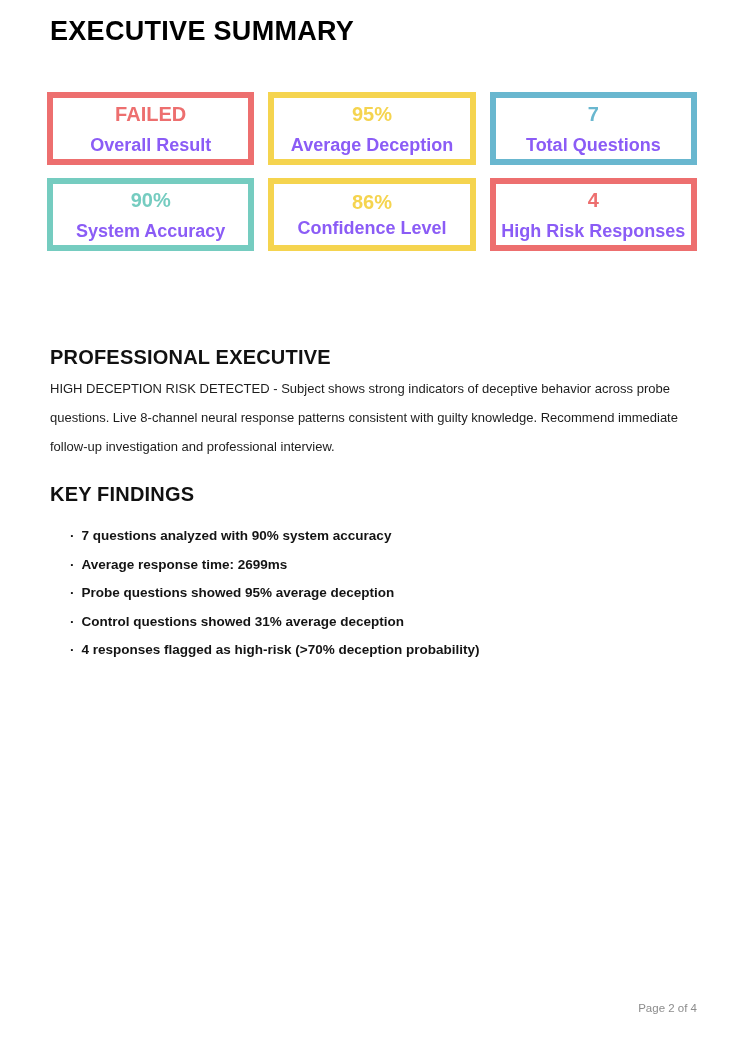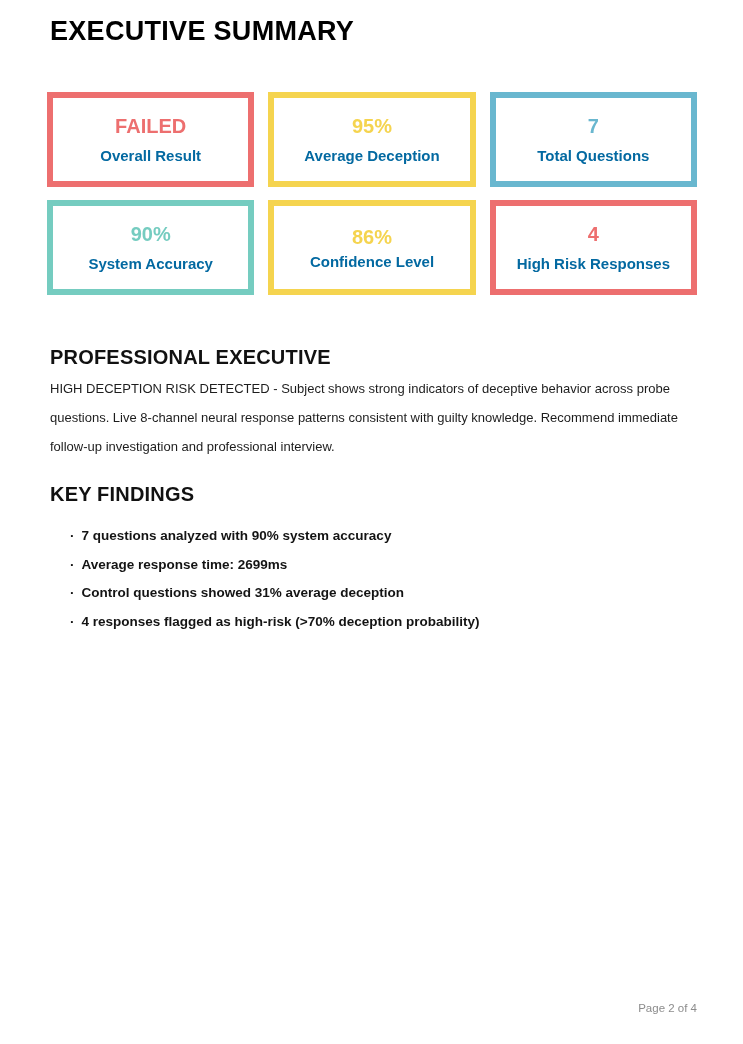--- a/index.html
+++ b/index.html
@@ -18,29 +18,29 @@
     letter-spacing: 0.3px; line-height: 31px;
   }
 
   .grid {
     position: absolute; left: 47px; top: 92px; width: 650px;
     display: grid; grid-template-columns: repeat(3, 1fr);
     column-gap: 14px; row-gap: 13px;
   }
   .card {
     box-sizing: border-box;
-    height: 95px;
+    height: 73px;
     border: 6px solid #ccc;
     background: #fff;
     display: flex; flex-direction: column;
     align-items: center; justify-content: center;
     gap: 12px; text-align: center;
   }
   .card .value { font-size: 20px; font-weight: 700; line-height: 1; }
-  .card .label { font-size: 15px; font-weight: 700; color: #0369a1; line-height: 1; }
+  .card .label { font-size: 18px; font-weight: 700; color: #8b5cf6; line-height: 1; }
 
   .h2 {
     position: absolute; left: 50px;
     font-size: 20px; font-weight: 700; color: #111;
     letter-spacing: 0.2px; line-height: 24px;
   }
   .h2-assessment { top: 345px; }
   .h2-findings  { top: 482px; }
 
   .para {
@@ -106,20 +106,21 @@
 
   <div class="para">HIGH DECEPTION RISK DETECTED - Subject shows strong indicators of deceptive behavior across probe questions. Live 8-channel neural response patterns consistent with guilty knowledge. Recommend immediate follow-up investigation and professional interview.</div>
 
   <div class="h2 h2-findings">KEY FINDINGS</div>
 
   <ul class="findings-list" id="findings-list">
   <li><span class="bullet">·</span><span>7 questions analyzed with 90% system accuracy</span></li>
 
   <li><span class="bullet">·</span><span>Average response time: 2699ms</span></li>
 
+  <li><span class="bullet">·</span><span>Probe questions showed 95% average deception</span></li>
 
   <li><span class="bullet">·</span><span>Control questions showed 31% average deception</span></li>
 
   <li><span class="bullet">·</span><span>4 responses flagged as high-risk (&gt;70% deception probability)</span></li>
 </ul>
 
   <div class="footer">Page 2 of 4</div>
 
 </div>
 

